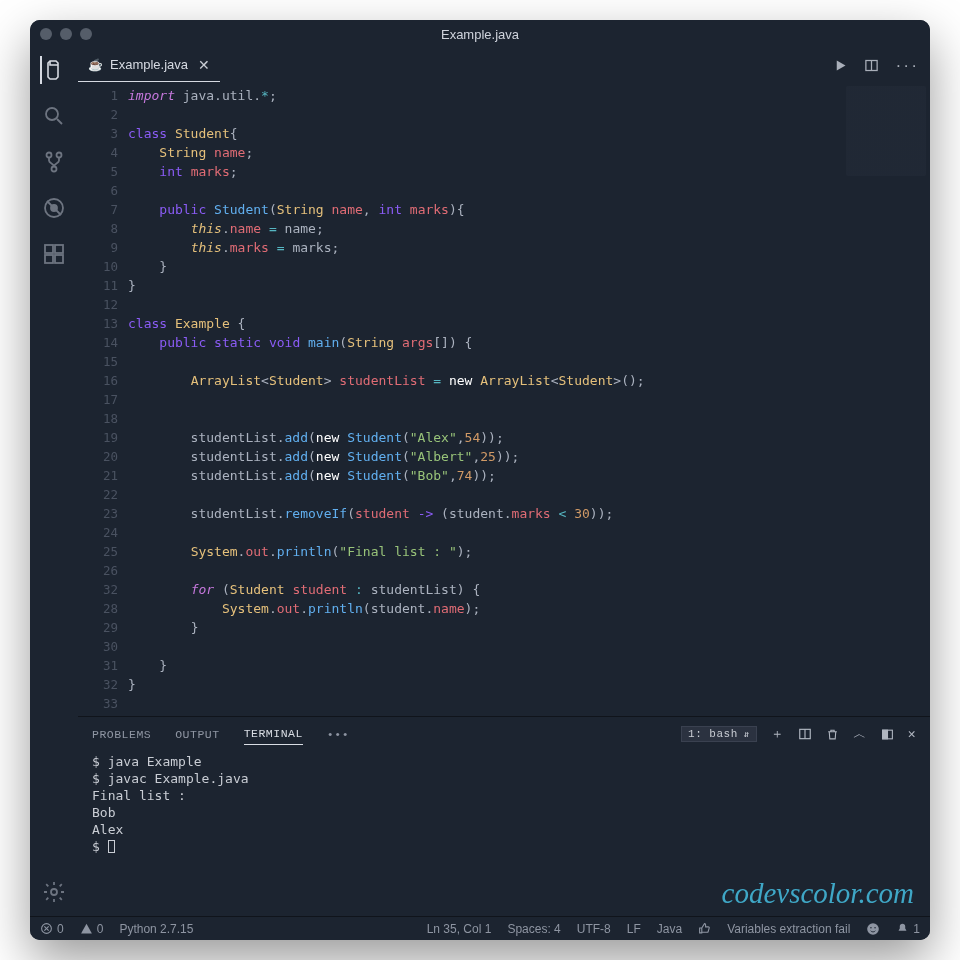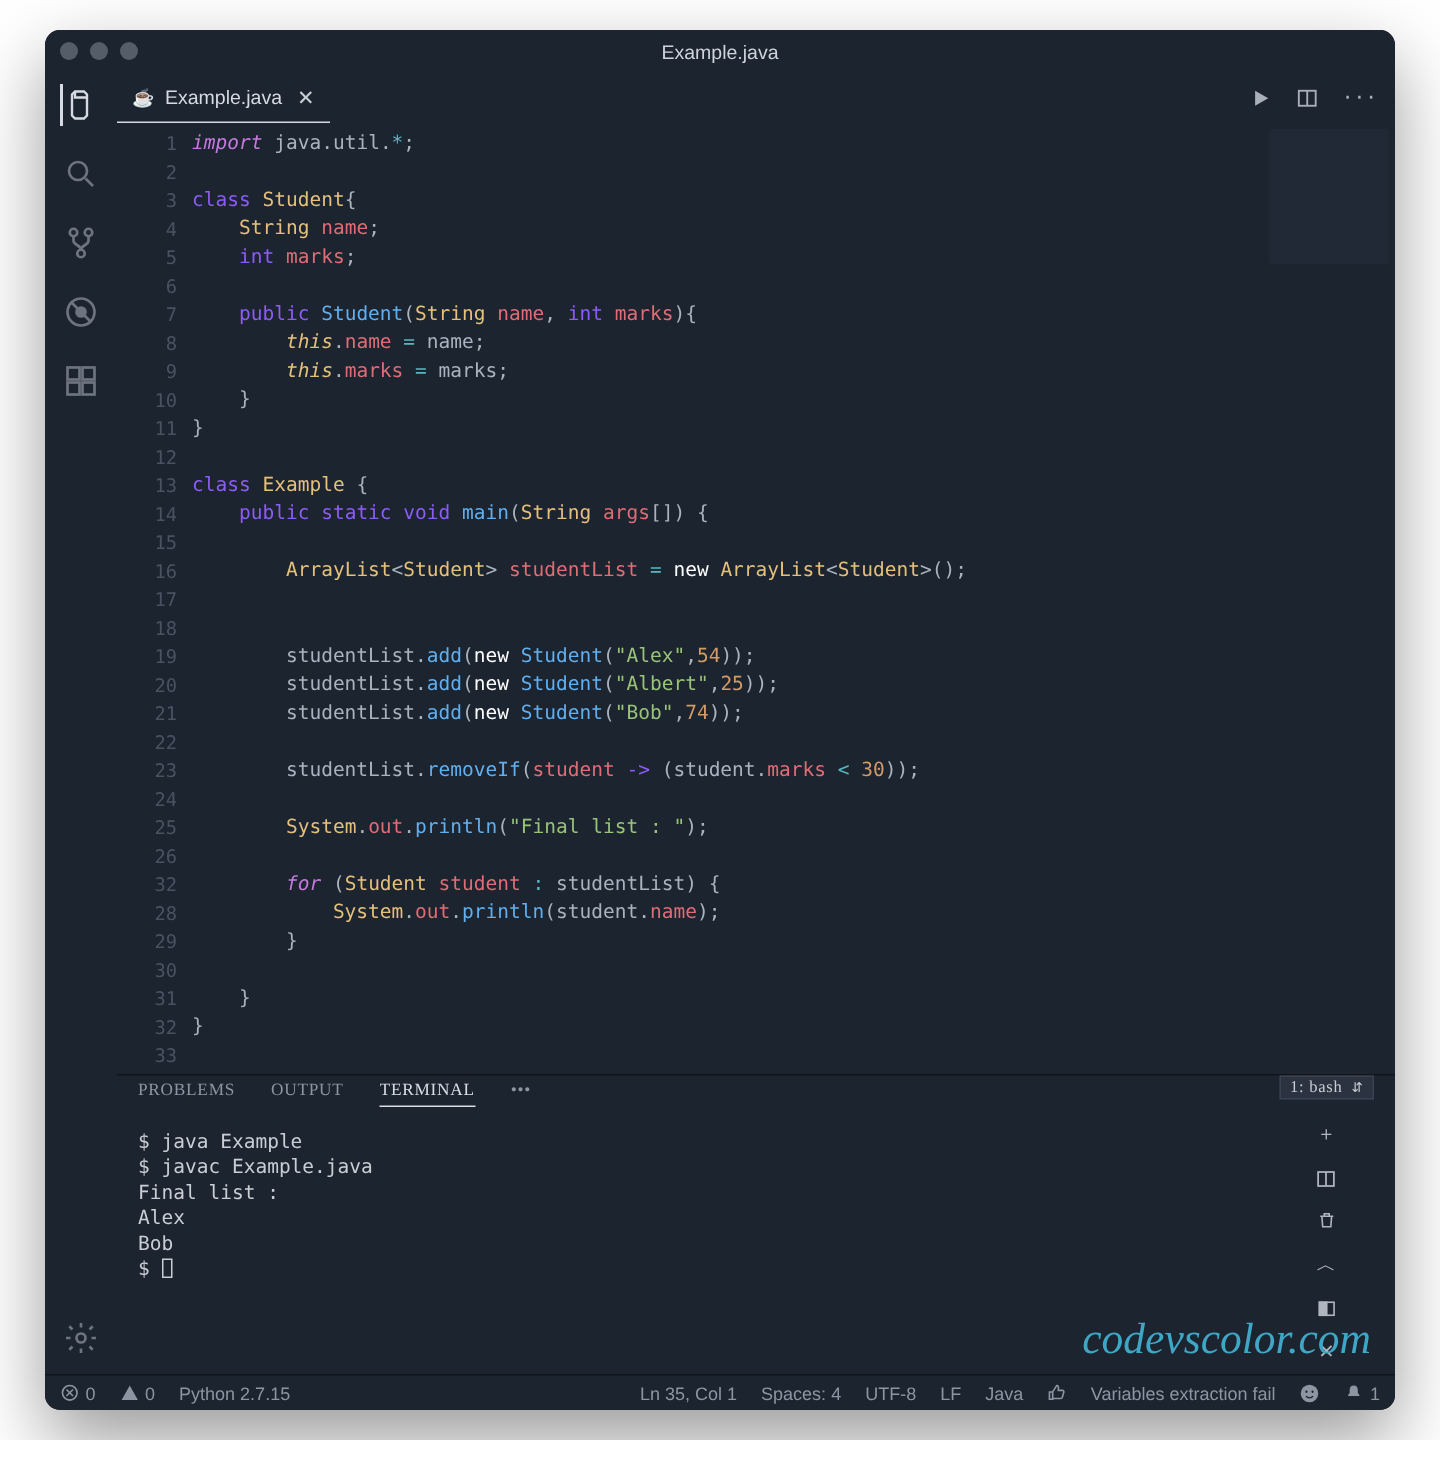--- a/index.html
+++ b/index.html
@@ -170,37 +170,36 @@
   .panel {
     height: 200px;
     border-top: 1px solid #10141b;
     display: flex;
     flex-direction: column;
     background: #1c2430;
     position: relative;
   }
   .panel-tabs {
     display: flex;
-    align-items: flex-start;
+    align-items: center;
     height: 34px;
     padding: 0 14px;
     gap: 24px;
-    font-family: Liberation Serif, serif;
+    font-family: Liberation Mono, monospace;
     font-size: 11.5px;
     letter-spacing: 0.5px;
     color: #8e95a2;
   }
   .panel-tab { cursor: pointer; padding: 4px 0; }
   .panel-tab.active { color: #d9dde4; border-bottom: 1px solid #d9dde4; }
   .panel-right {
     margin-left: auto;
     display: flex;
     align-items: center;
     gap: 14px;
-    flex-direction: column;
   }
   .term-select {
     display: flex;
     align-items: center;
     gap: 6px;
     background: #2b3240;
     border: 1px solid #3a4150;
     padding: 1px 6px;
     font-size: 11px;
     color: #c9cdd4;
@@ -401,21 +400,21 @@
               <span class="panel-icon">︿</span>
               <span class="panel-icon">
                 <svg width="13" height="13" viewBox="0 0 24 24" fill="none" stroke="currentColor" stroke-width="2">
                     <rect x="3" y="4" width="18" height="16"></rect>
                     <rect x="3" y="4" width="9" height="16" fill="currentColor"></rect>
                   </svg>
               </span>
               <span class="panel-icon">✕</span>
             </div>
           </div>
-          <div class="terminal-body" id="terminal"><div>$ java Example</div><div>$ javac Example.java</div><div>Final list :</div><div>Alex</div><div>Bob</div><div>$ <span class="cursor-box"></span></div></div>
+          <div class="terminal-body" id="terminal"><div>$ java Example</div><div>$ javac Example.java</div><div>Final list :</div><div>Bob</div><div>Alex</div><div>$ <span class="cursor-box"></span></div></div>
           <div class="watermark">codevscolor.com</div>
         </div>
       </div>
     </div>
   </div>
 
   <div class="statusbar">
     <span class="sb-item">
       <svg width="13" height="13" viewBox="0 0 24 24" fill="none" stroke="currentColor" stroke-width="2">
           <circle cx="12" cy="12" r="9"></circle>

